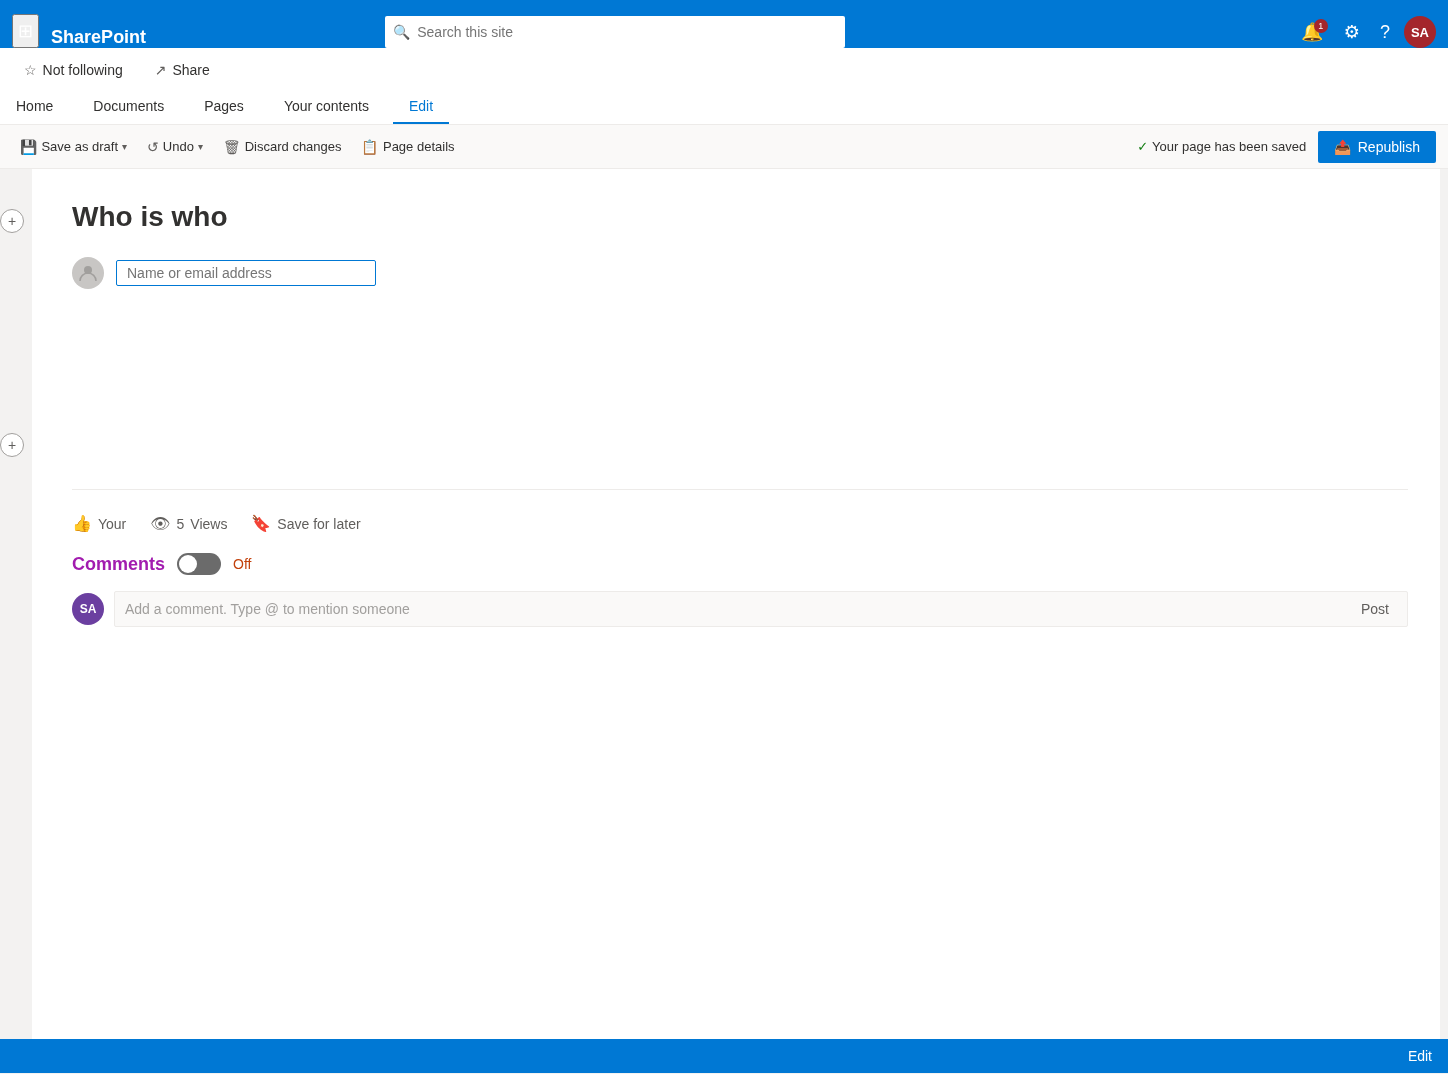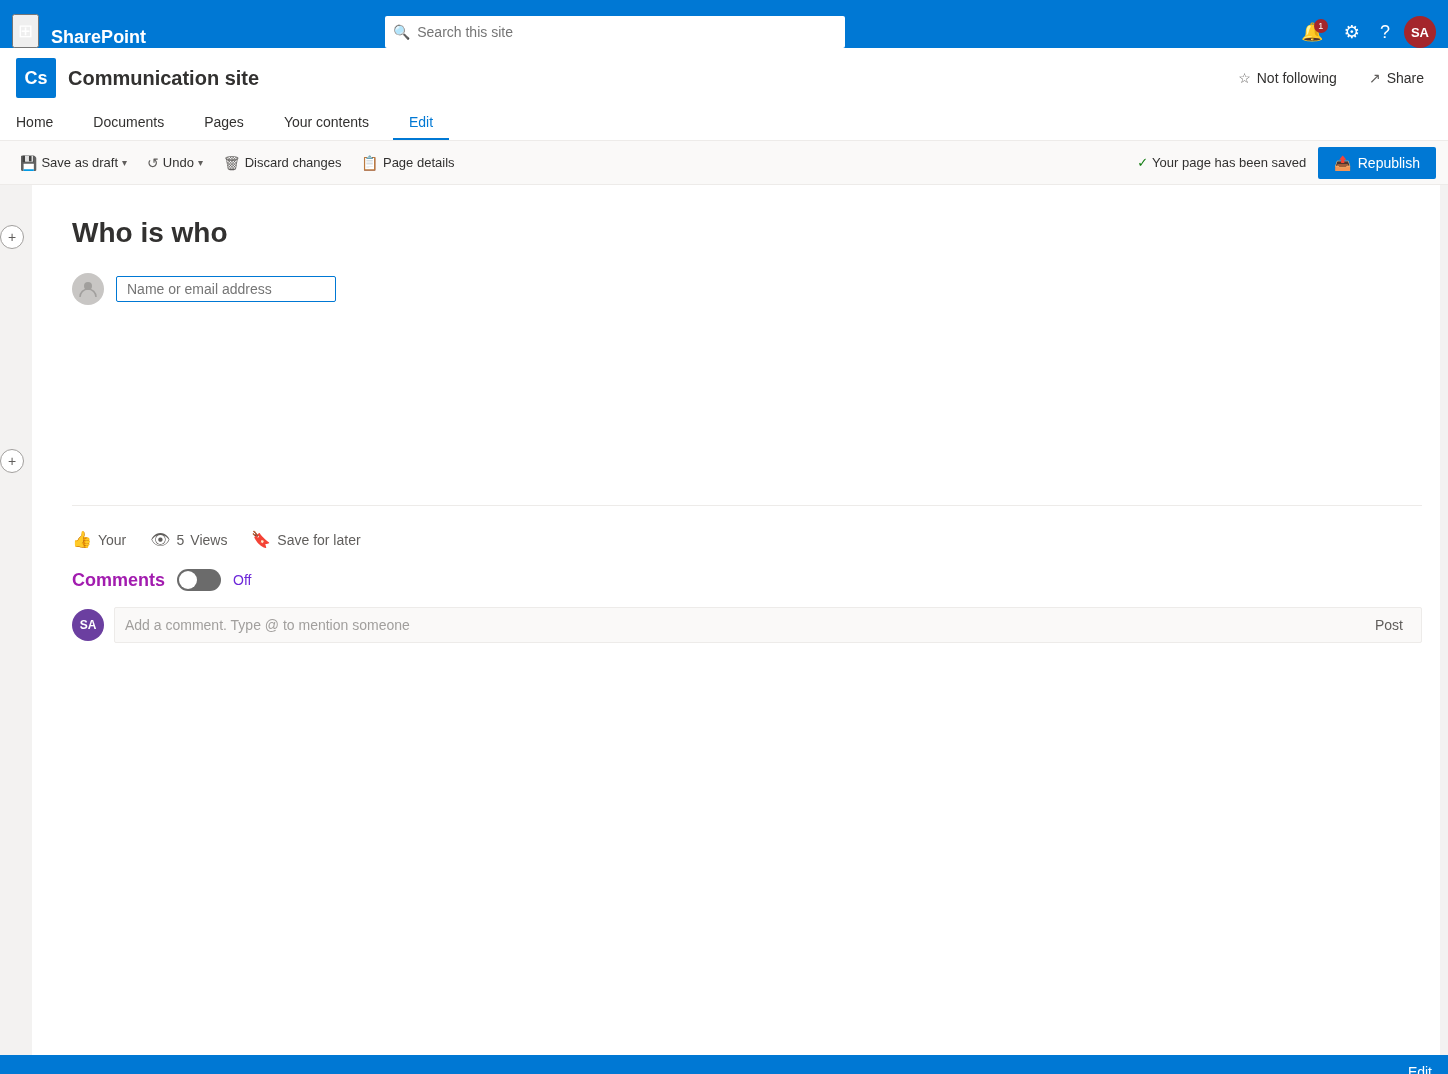--- a/index.html
+++ b/index.html
@@ -249,21 +249,21 @@
       display: flex;
       align-items: center;
       justify-content: center;
       font-size: 14px;
       color: #605e5c;
     }
     .page-content {
       flex: 1;
       background: white;
       overflow-y: auto;
-      padding: 32px 18px 40px 40px;
+      padding: 32px 32px 40px 40px;
       margin: 0 8px;
     }
     .page-title-heading {
       font-size: 28px;
       font-weight: 600;
       color: #323130;
       margin-bottom: 24px;
     }
     .people-picker-row {
       display: flex;
@@ -281,21 +281,21 @@
       justify-content: center;
       color: white;
       font-size: 16px;
     }
     .people-picker-input {
       border: 1px solid #0078d4;
       border-radius: 2px;
       padding: 4px 10px;
       font-size: 14px;
       color: #a19f9d;
-      width: 220px;
+      width: 260px;
       outline: none;
     }
 
     
     .content-divider {
       border: none;
       border-top: 1px solid #edebe9;
       margin: 24px 0;
     }
 
@@ -345,21 +345,21 @@
       position: absolute;
       width: 18px;
       height: 18px;
       background: white;
       border-radius: 50%;
       top: 2px;
       left: 2px;
     }
     .toggle-label {
       font-size: 14px;
-      color: #6d28d9;
+      color: #c2410c;
     }
     .comment-input-row {
       display: flex;
       align-items: center;
       gap: 10px;
     }
     .comment-avatar {
       width: 32px;
       height: 32px;
       border-radius: 50%;
@@ -433,24 +433,20 @@
     </button>
     <button class="top-bar-icon-btn">
       <span>?</span>
     </button>
     <div class="user-avatar-top" style="background: rgb(164, 38, 44);">SA</div>
   </div>
 </div>
 
 <div class="site-header">
   <div class="site-header-top">
-    <div class="site-header-left">
-      <div class="site-logo">Cs</div>
-      <span class="site-title">Communication site</span>
-    </div>
     <div class="site-header-right">
       <button class="header-action-btn">
         <span class="icon">☆</span>
         <span>Not following</span>
       </button>
       <button class="header-action-btn">
         <span class="icon">↗</span>
         <span>Share</span>
       </button>
     </div>

